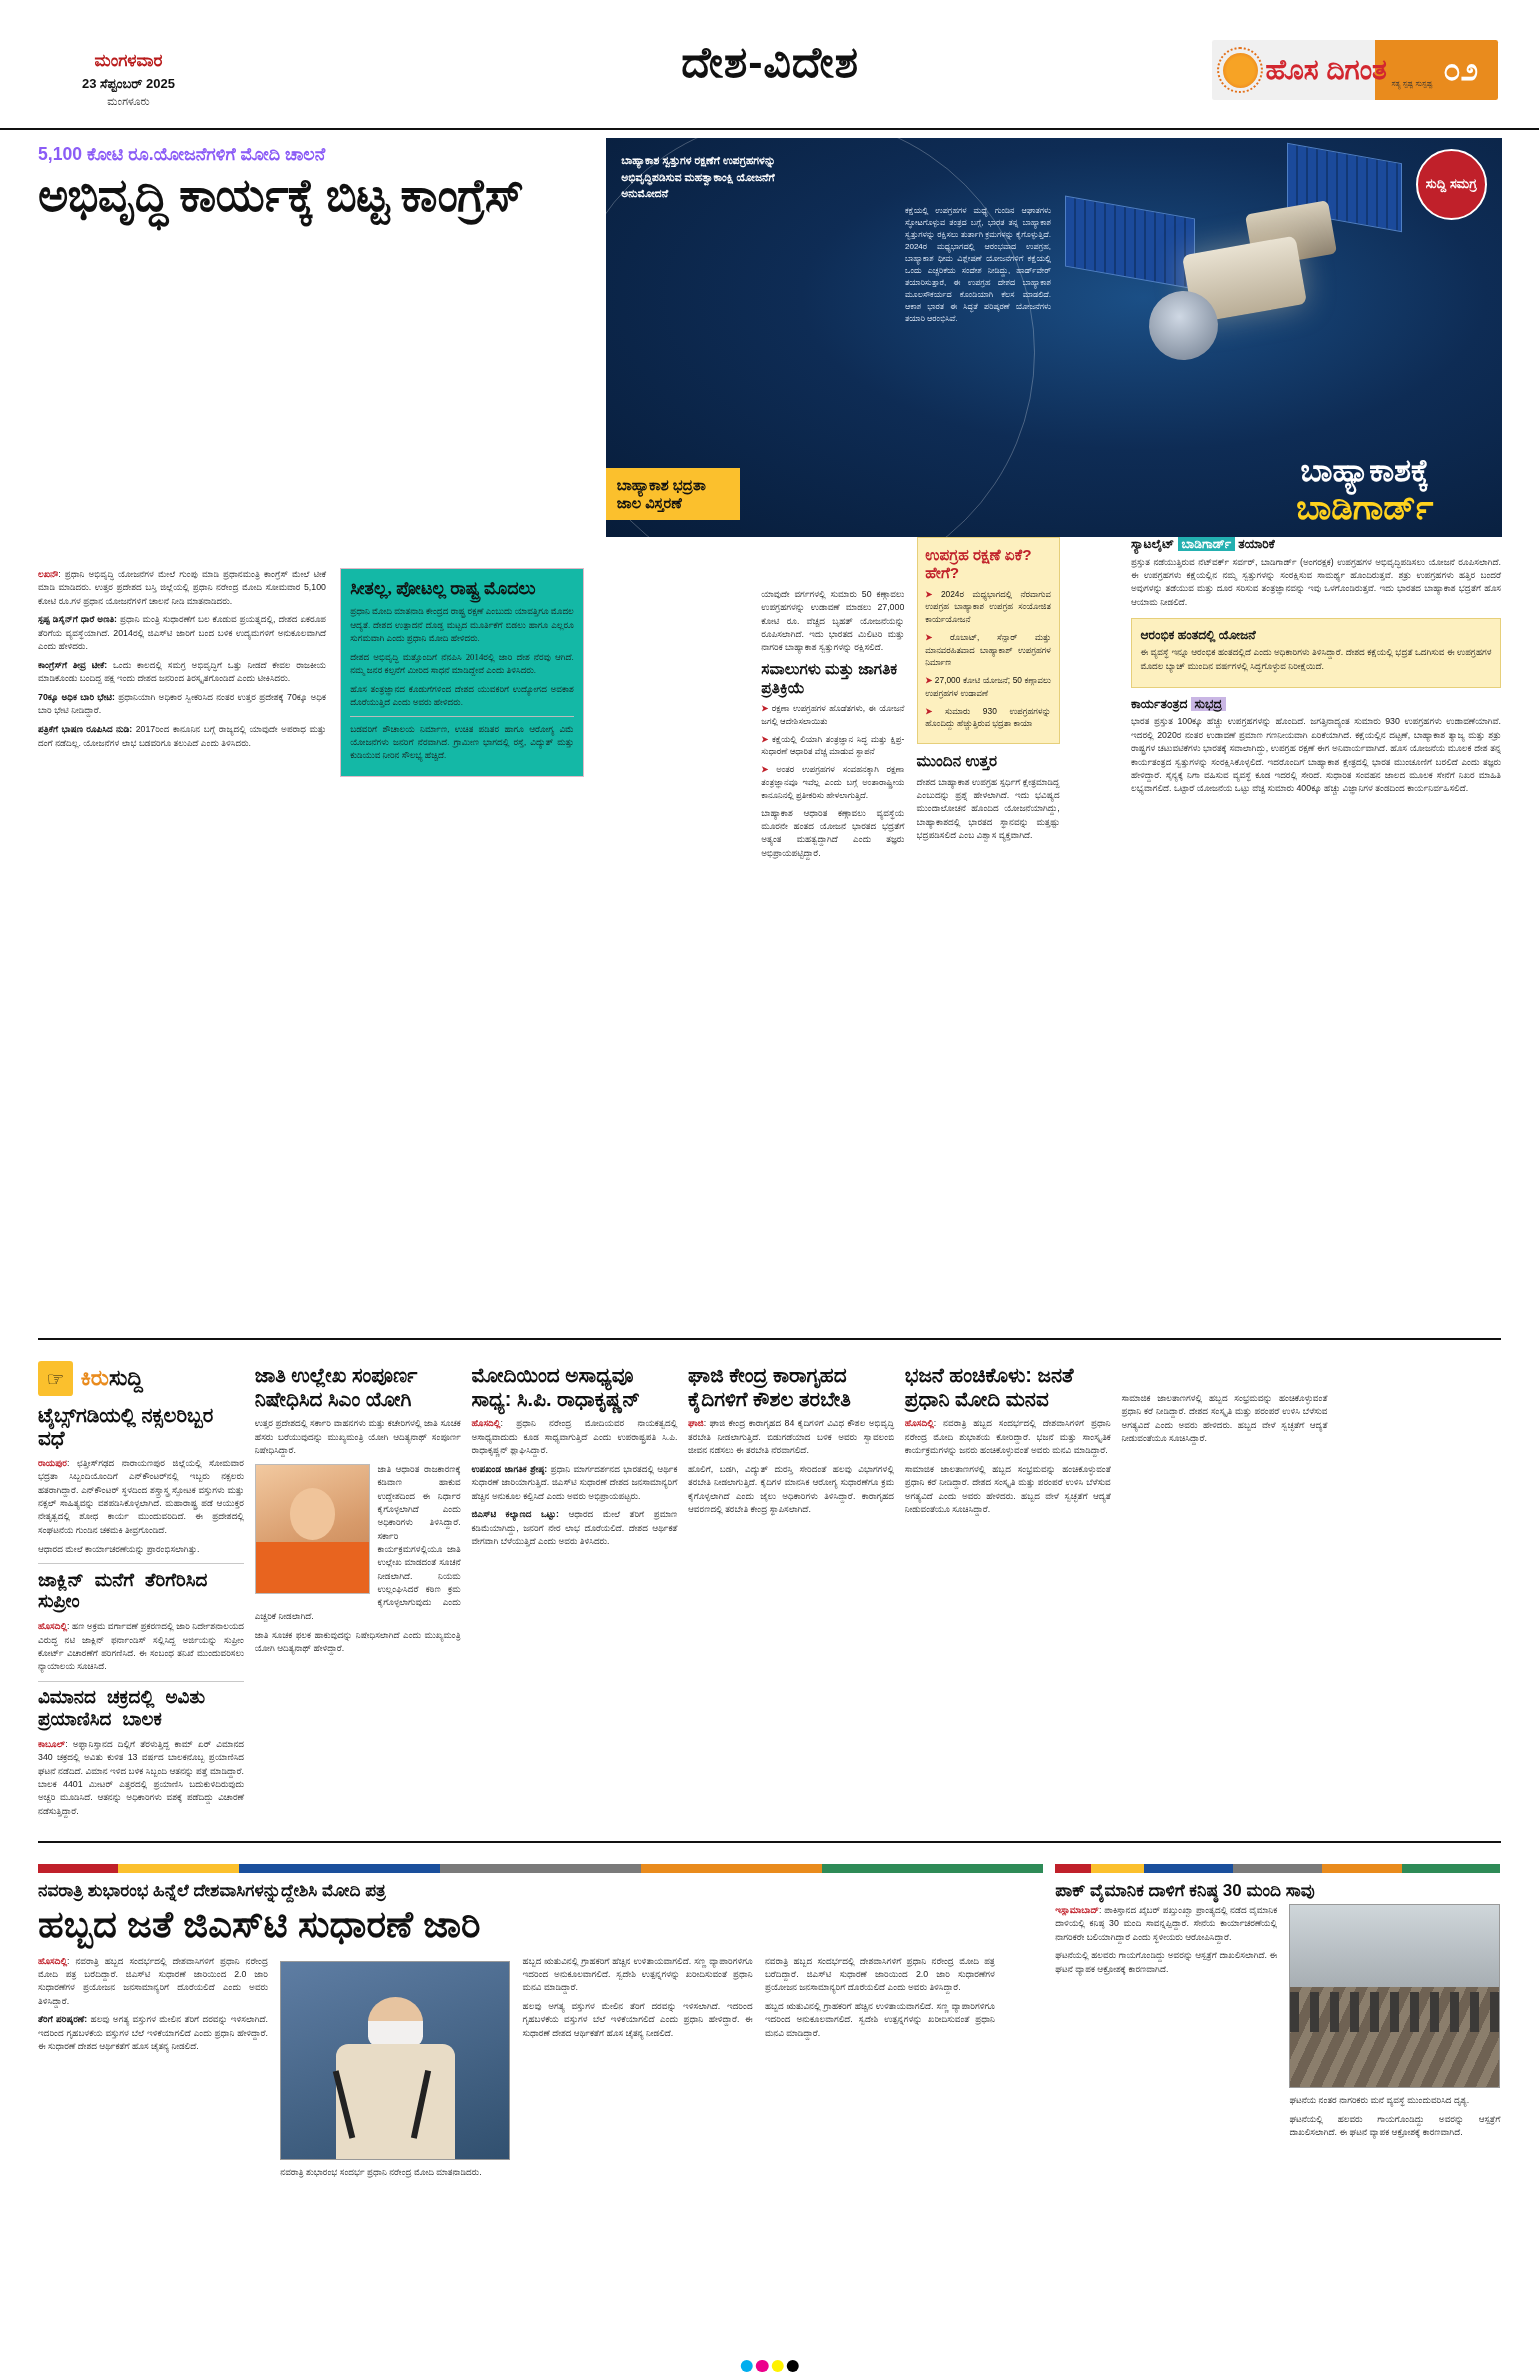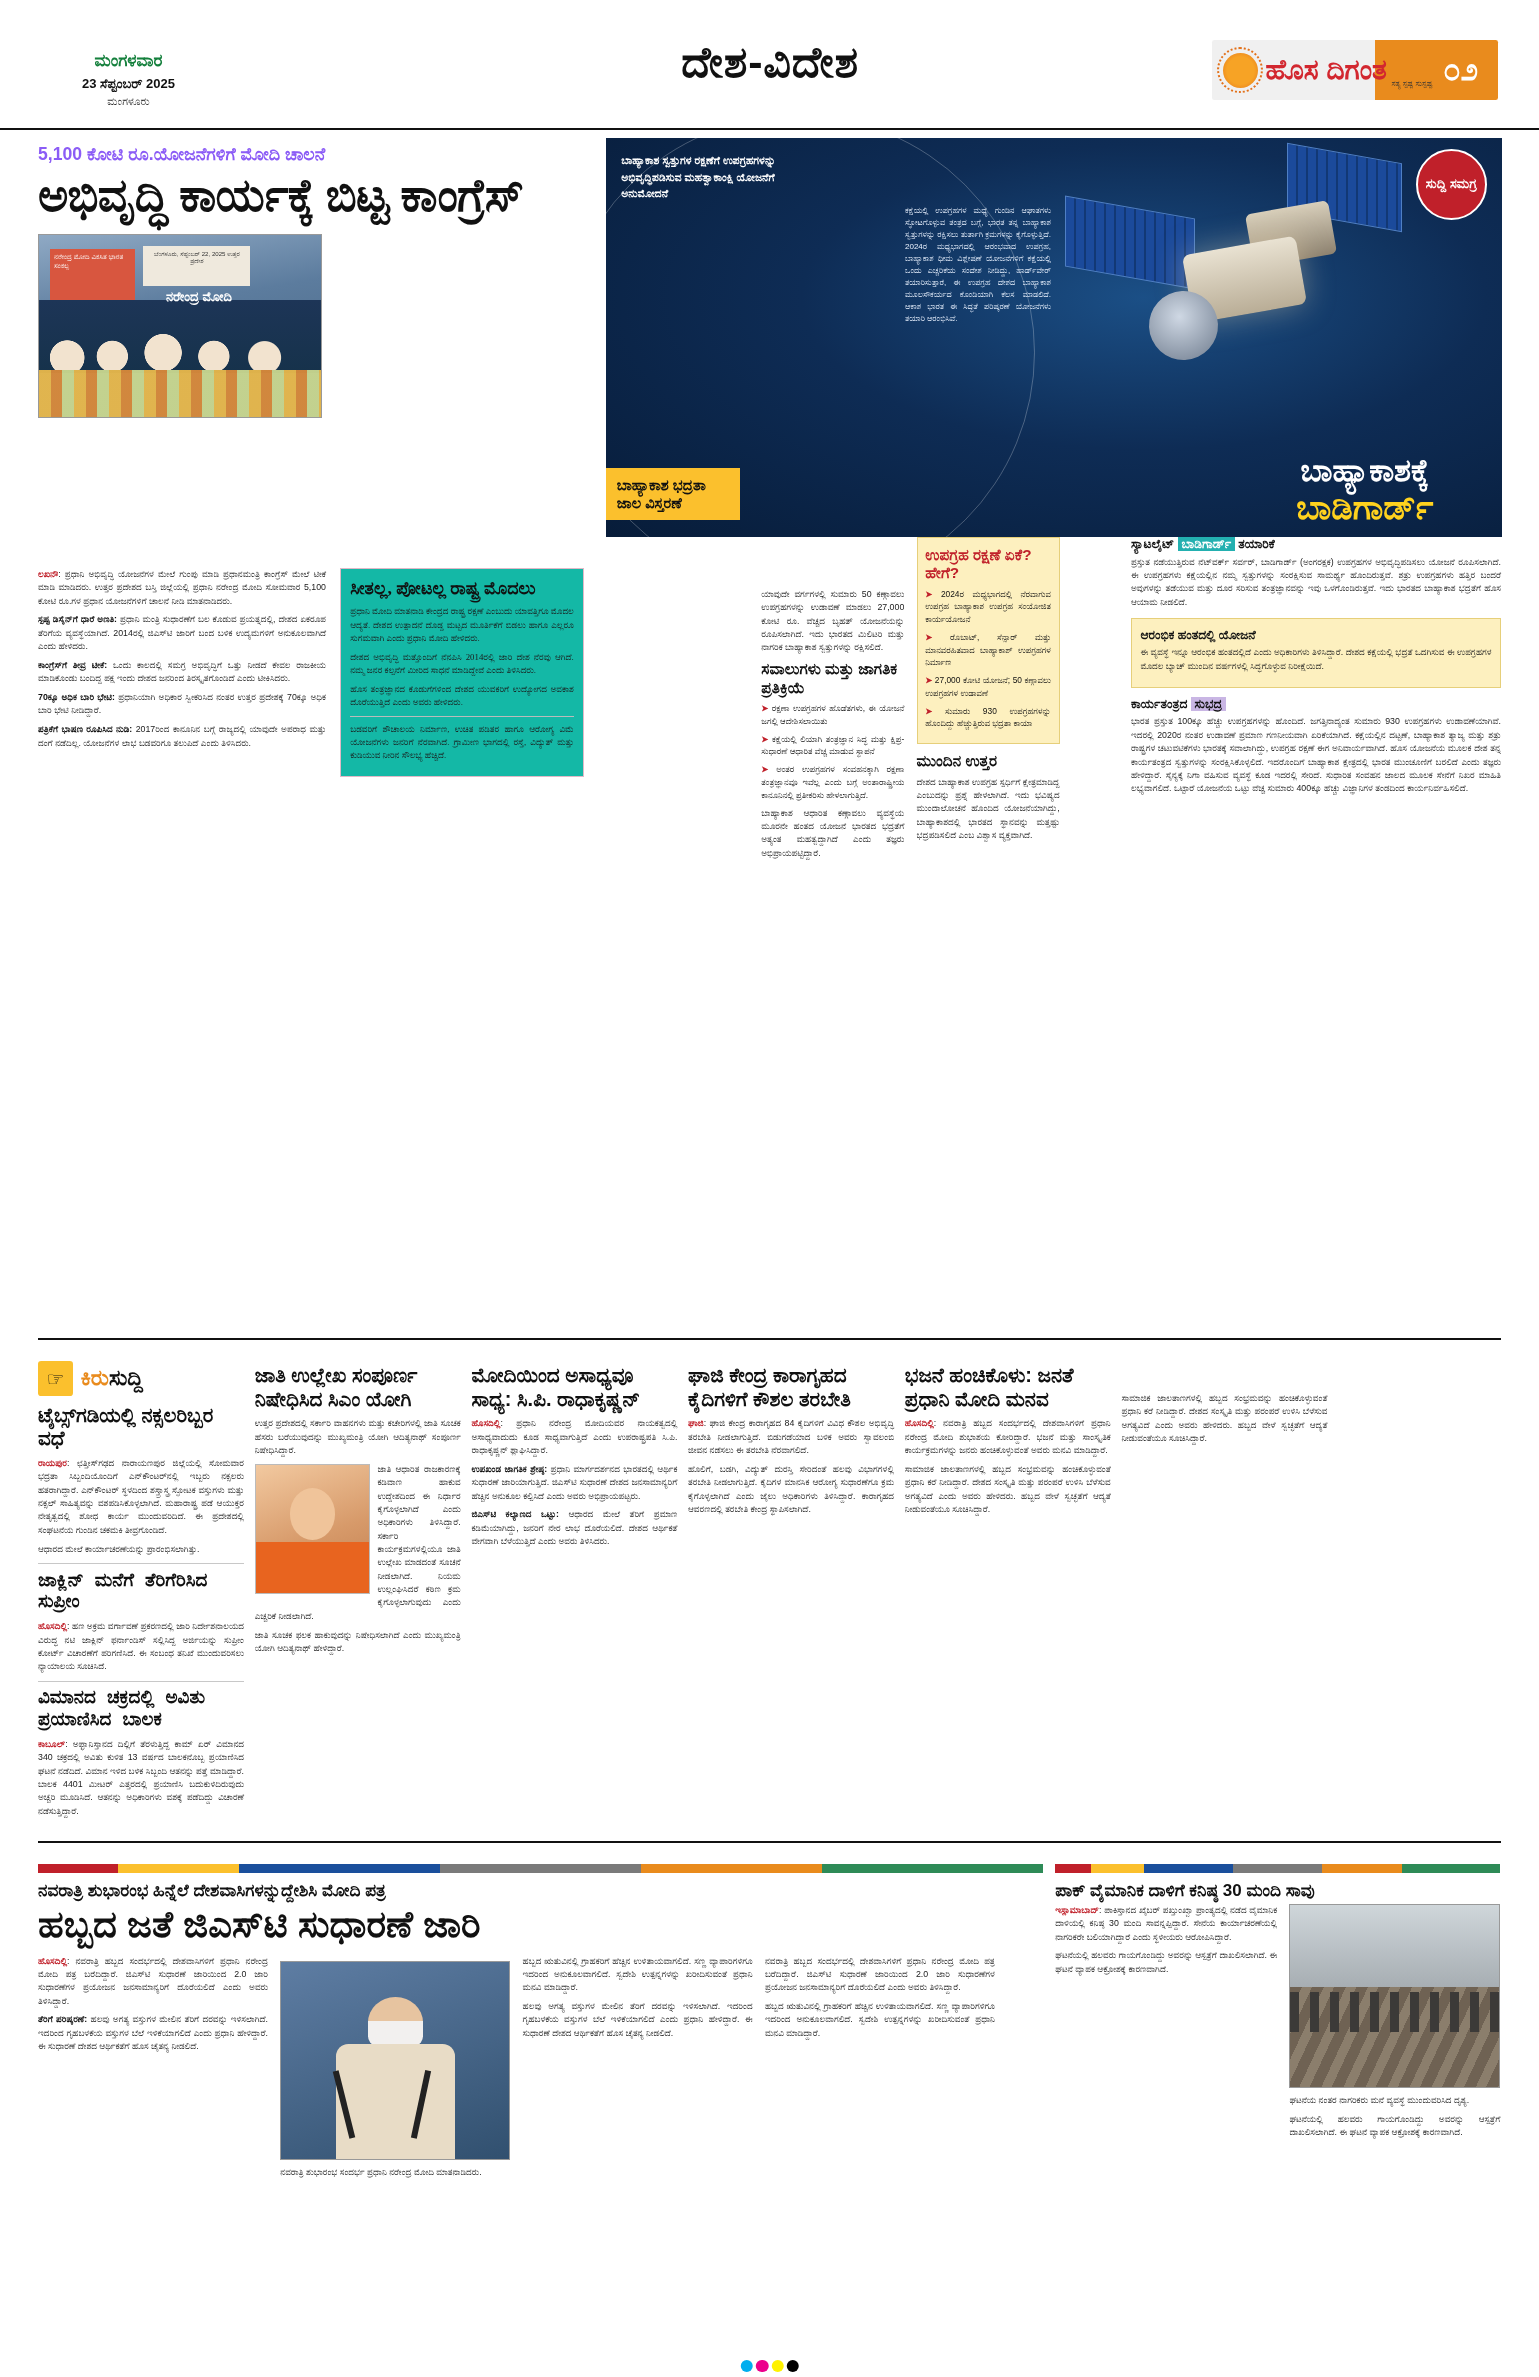--- a/index.html
+++ b/index.html
@@ -13,21 +13,21 @@
     overflow:hidden;
   }
   .page { position:relative; width:1540px; height:2377px; padding:0; }
 
   
   .masthead { position:relative; height:130px; border-bottom:2.3px solid #111; }
   .mh-date {
     position:absolute; left:44px; top:48px; width:169px; text-align:center;
     font-size:11.5px; line-height:1.5;
   }
-  .mh-date .day { color:#15803d; font-weight:bold; font-size:17px; }
+  .mh-date .day { color:#b91c1c; font-weight:bold; font-size:17px; }
   .mh-date .d2 { font-size:13px; font-weight:bold; color:#111; }
   .mh-date .d3 { font-size:10.7px; color:#333; }
   .mh-title {
     position:absolute; left:0; right:0; top:38px; text-align:center;
     font-size:43px; font-weight:bold; letter-spacing:0.8px; color:#111;
   }
   .mh-logo {
     position:absolute; right:42px; top:40px; width:286px; height:60px;
     background:linear-gradient(90deg,#f0f0f0 0 57%, #e98b1d 57% 100%);
     border-radius:2.3px;
@@ -263,28 +263,20 @@
       <div class="sun"></div>
       <div class="lname">ಹೊಸ ದಿಗಂತ</div>
       <div class="ltag">ಸತ್ಯ ಸ್ಪಷ್ಟ ಸುಸ್ಪಷ್ಟ</div>
       <div class="pageno">೦೨</div>
     </div>
   </div>
 
   <div class="lead-wrap">
     <div class="kicker">5,100 ಕೋಟಿ ರೂ.ಯೋಜನೆಗಳಿಗೆ ಮೋದಿ ಚಾಲನೆ</div>
     <div class="headline">ಅಭಿವೃದ್ಧಿ ಕಾರ್ಯಕ್ಕೆ ಬಿಟ್ಟ ಕಾಂಗ್ರೆಸ್</div>
-    <div class="lead-photo">
-      <div class="banner">ನರೇಂದ್ರ ಮೋದಿ ವಿಕಸಿತ ಭಾರತ ಸಂಕಲ್ಪ</div>
-      <div class="banner2">ಬೆಂಗಳೂರು, ಸೆಪ್ಟಂಬರ್ 22, 2025 ಉತ್ತರ ಪ್ರದೇಶ</div>
-      <div class="stage"></div>
-      <div class="name">ನರೇಂದ್ರ ಮೋದಿ</div>
-      <div class="figs"></div>
-      <div class="flowers"></div>
-    </div>
   </div>
 
   <div class="lead-cols">
     <div class="lead-col-a col-text">
       <p><span class="bullet">ಲಖನೌ</span>:
          <span>ಪ್ರಧಾನಿ ಅಭಿವೃದ್ಧಿ ಯೋಜನೆಗಳ ಮೇಲೆ ಗುಂಪು ಮಾಡಿ ಪ್ರಧಾನಮಂತ್ರಿ ಕಾಂಗ್ರೆಸ್ ಮೇಲೆ ಟೀಕೆ ಮಾಡಿ ಮಾಡಿದರು. ಉತ್ತರ ಪ್ರದೇಶದ ಬಸ್ತಿ ಜಿಲ್ಲೆಯಲ್ಲಿ ಪ್ರಧಾನಿ ನರೇಂದ್ರ ಮೋದಿ ಸೋಮವಾರ 5,100 ಕೋಟಿ ರೂ.ಗಳ ಪ್ರಧಾನ ಯೋಜನೆಗಳಿಗೆ ಚಾಲನೆ ನೀಡಿ ಮಾತನಾಡಿದರು.</span></p>
       <p><span class="lead">ಸ್ಪಷ್ಟ ಡಿಸೈನ್‌ಗೆ ಧಾರೆ ಅಣತಿ:</span>
          <span>ಪ್ರಧಾನಿ ಮಂತ್ರಿ ಸುಧಾರಣೆಗೆ ಬಲ ಕೊಡುವ ಪ್ರಯತ್ನದಲ್ಲಿ, ದೇಶದ ಏಕರೂಪ ತೆರಿಗೆಯ ವ್ಯವಸ್ಥೆಯಾಗಿದೆ. 2014ರಲ್ಲಿ ಜಿಎಸ್‌ಟಿ ಜಾರಿಗೆ ಬಂದ ಬಳಿಕ ಉದ್ಯಮಗಳಿಗೆ ಅನುಕೂಲವಾಗಿದೆ ಎಂದು ಹೇಳಿದರು.</span></p>
       <p><span class="lead">ಕಾಂಗ್ರೆಸ್‌ಗೆ ತೀವ್ರ ಟೀಕೆ:</span>
          <span>ಒಂದು ಕಾಲದಲ್ಲಿ ಸಮಗ್ರ ಅಭಿವೃದ್ಧಿಗೆ ಒತ್ತು ನೀಡದೆ ಕೇವಲ ರಾಜಕೀಯ ಮಾಡಿಕೊಂಡು ಬಂದಿದ್ದ ಪಕ್ಷ ಇಂದು ದೇಶದ ಜನರಿಂದ ತಿರಸ್ಕೃತಗೊಂಡಿದೆ ಎಂದು ಟೀಕಿಸಿದರು.</span></p>

